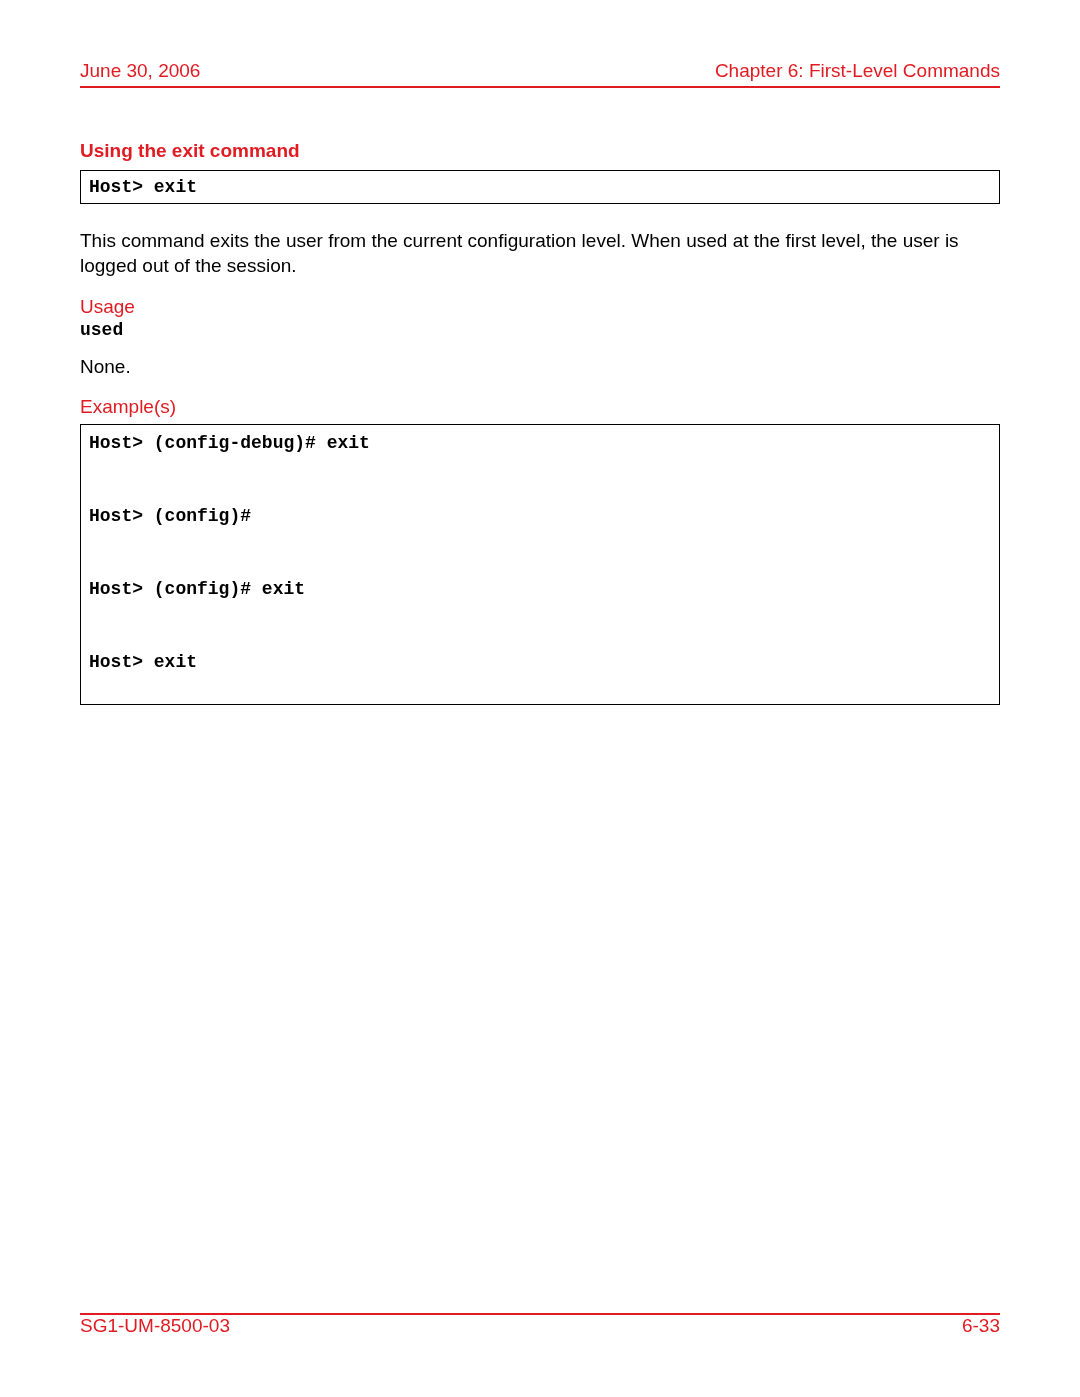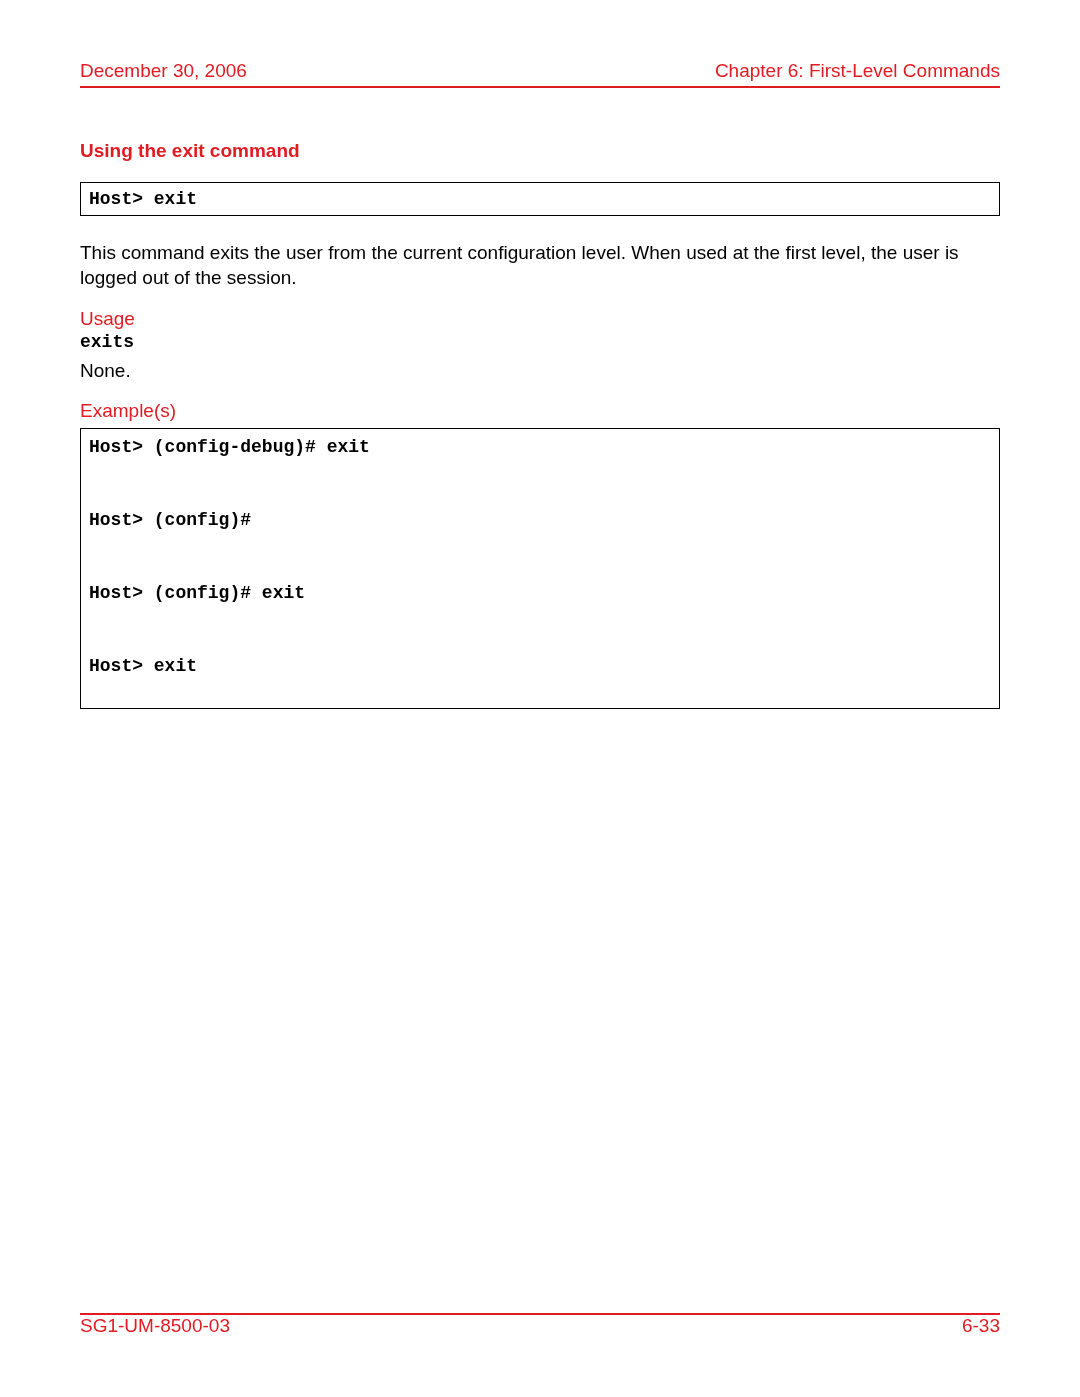--- a/index.html
+++ b/index.html
@@ -28,21 +28,21 @@
     font-size: 19px;
     color: #e11b22;
   }
   .content {
     margin-top: 52px;
   }
   .section-title {
     color: #e11b22;
     font-weight: bold;
     font-size: 19px;
-    margin-bottom: 20px;
+    margin-bottom: 8px;
   }
   .code-box {
     border: 1px solid #000;
     padding: 4px 8px;
     font-family: "Courier New", Courier, monospace;
     font-weight: bold;
     font-size: 18px;
     line-height: 1.35;
     white-space: pre;
   }
@@ -61,53 +61,53 @@
     margin-top: 18px;
   }
   .usage-code {
     font-family: "Courier New", Courier, monospace;
     font-weight: bold;
     font-size: 18px;
     margin-top: 2px;
   }
   .param-val {
     font-size: 19px;
-    margin-top: 8px;
+    margin-top: 16px;
   }
   .footer-row {
     position: absolute;
     left: 0; right: 0;
     bottom: 0;
     border-top: 2px solid #e11b22;
     display: flex;
     justify-content: space-between;
     color: #e11b22;
     font-size: 19px;
   }
 </style>
 </head>
 <body>
 
 <div class="page">
 
   <div class="header-row">
-    <span>December 30, 2006</span>
+    <span>June 30, 2006</span>
     <span>Chapter 6: First-Level Commands</span>
   </div>
 
   <div class="content">
 
     <div class="section-title">Using the exit command</div>
 
     <div class="code-box">Host&gt; exit</div>
 
     <div class="desc">This command exits the user from the current configuration level. When used at the first level, the user is logged out of the session.</div>
 
     <div class="sub-head">Usage</div>
-    <div class="usage-code">exits</div>
+    <div class="usage-code">used</div>
 
     <div class="param-val">None.</div>
 
     <div class="sub-head">Example(s)</div>
     <div class="code-box multiline" style="margin-top:6px;">Host&gt; (config-debug)# exit
 
 
 Host&gt; (config)#
 
 

